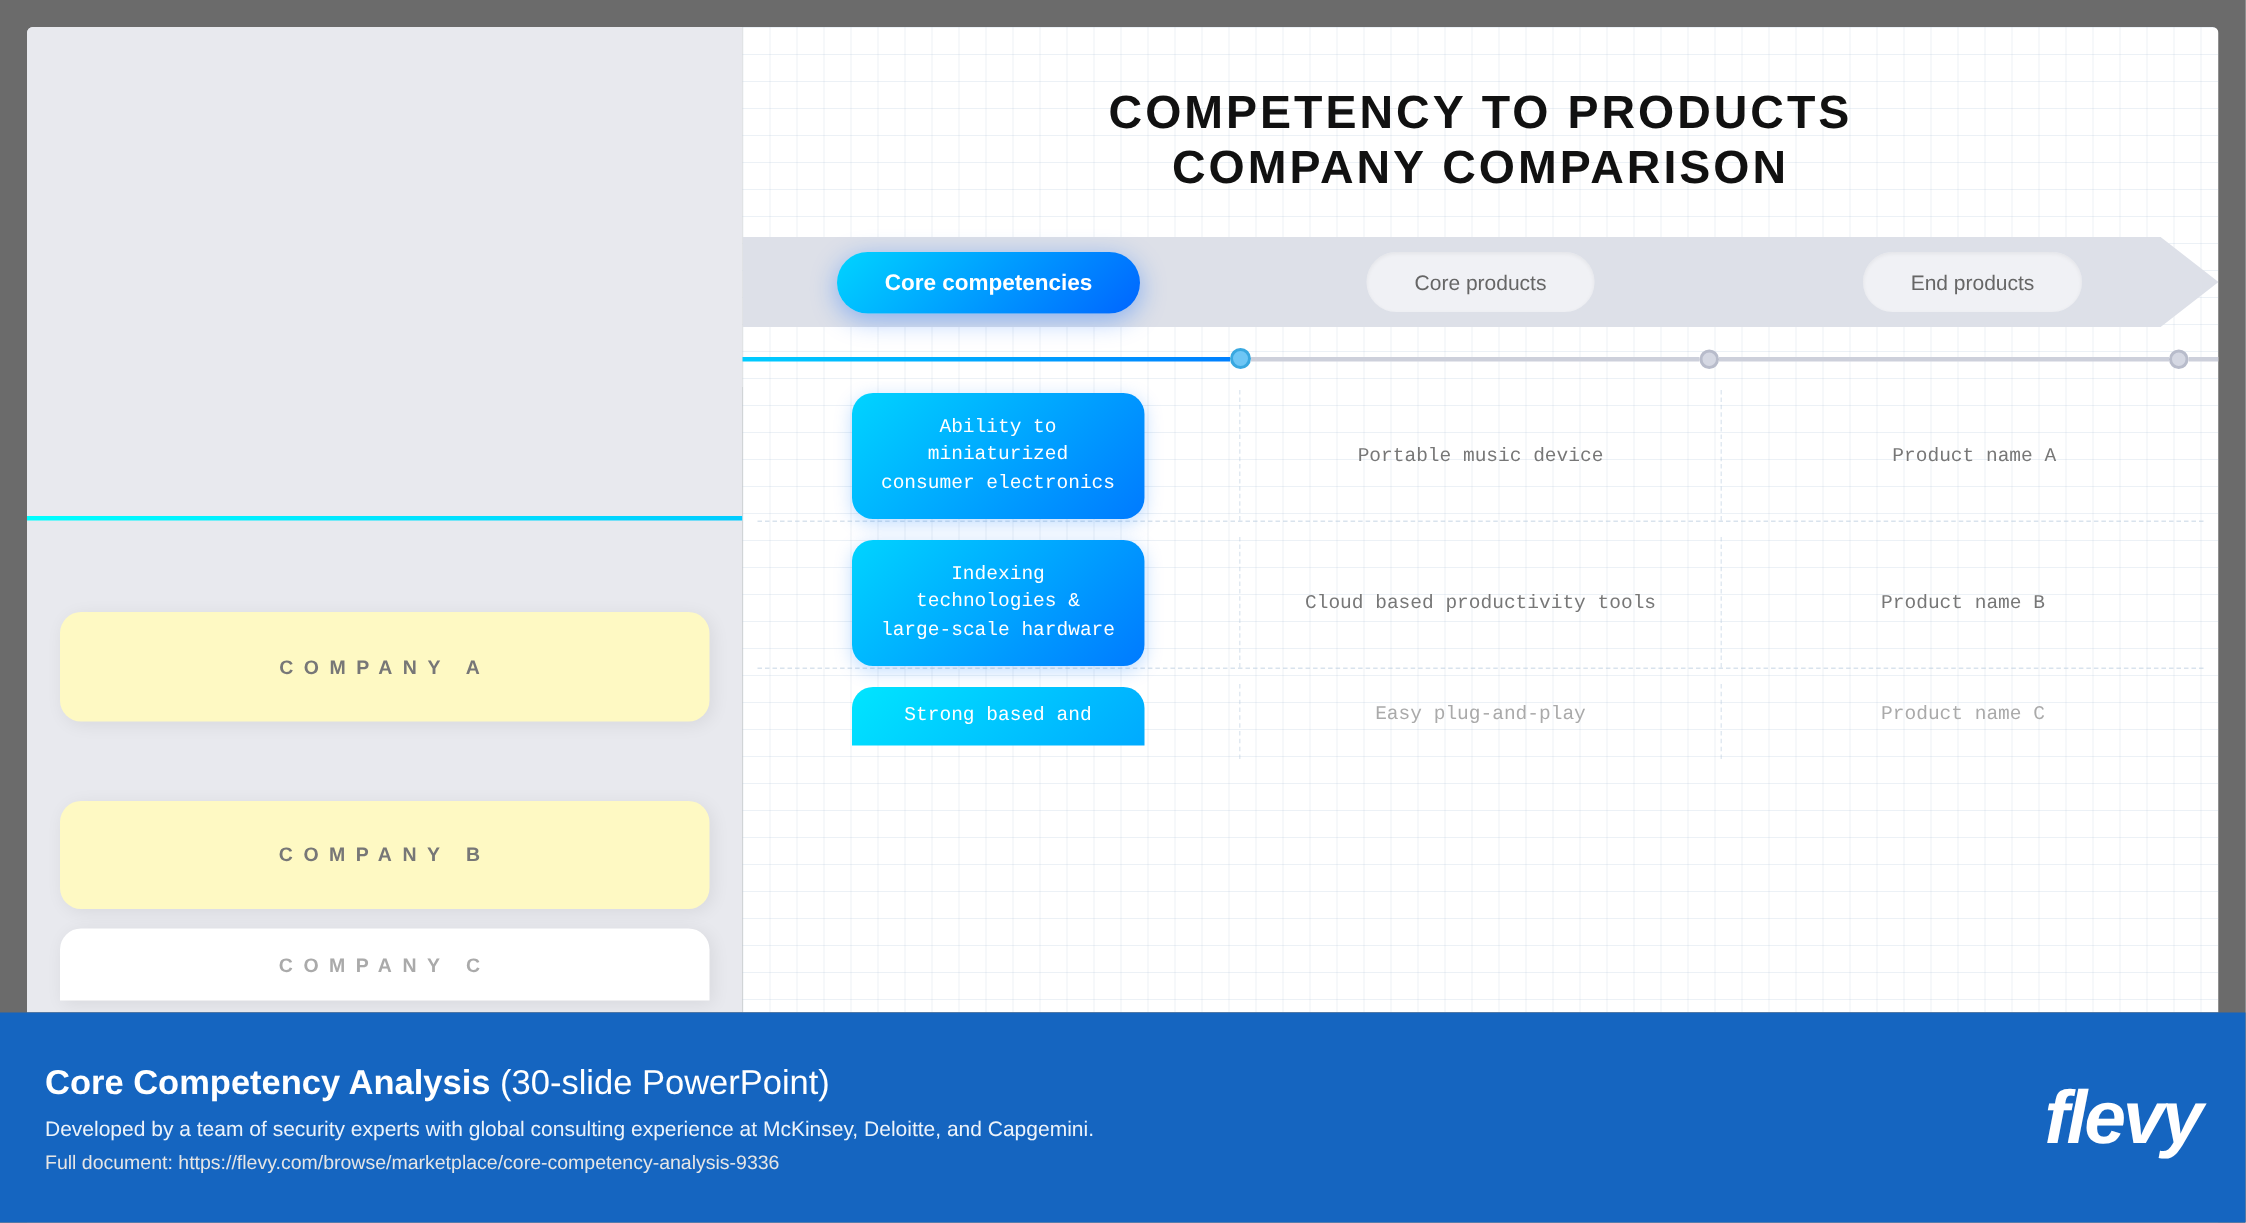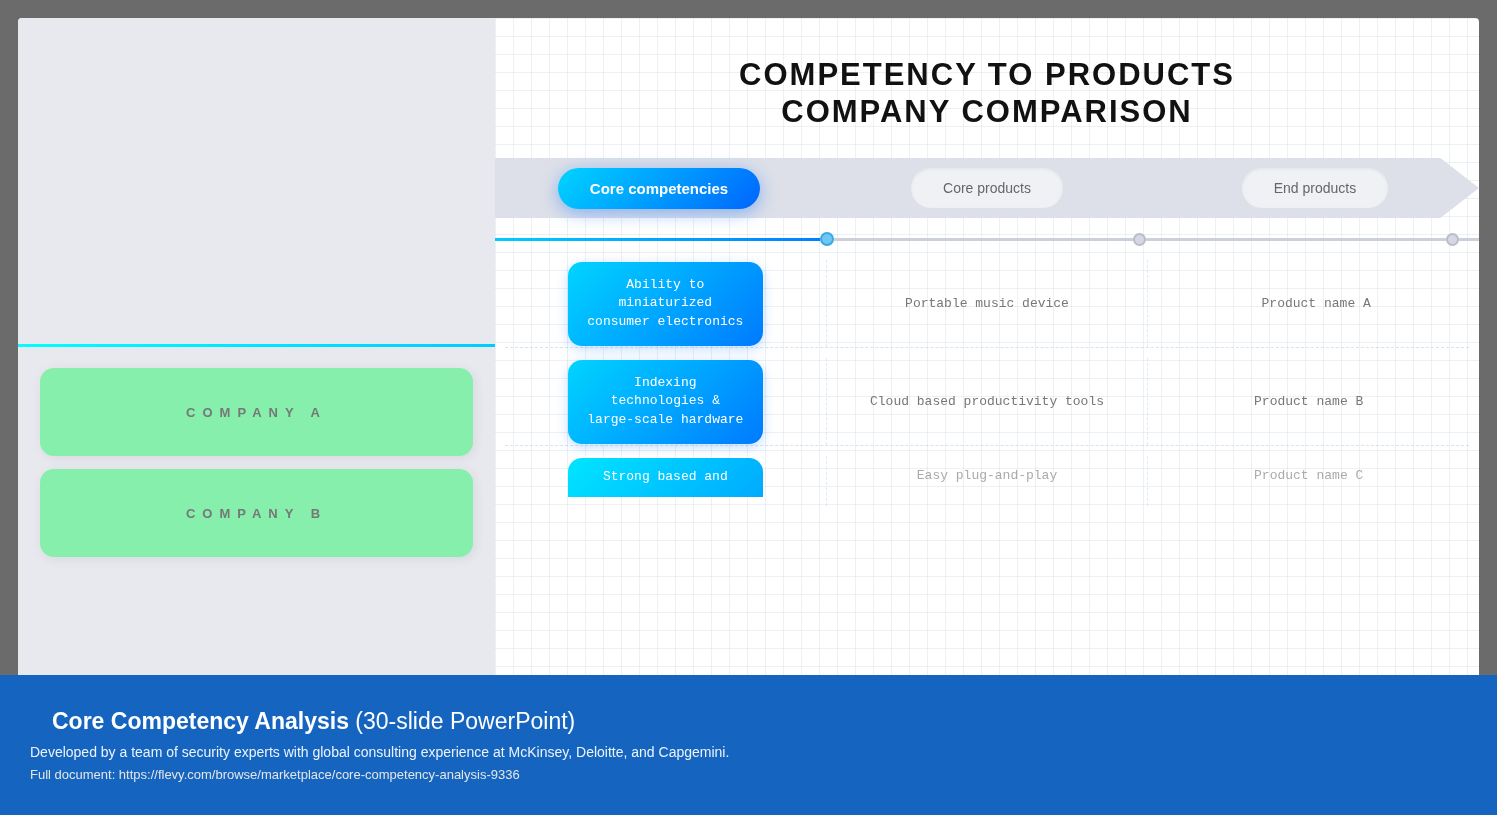--- a/index.html
+++ b/index.html
@@ -121,27 +121,28 @@
       border-radius: 28px;
       padding: 12px 30px;
       color: #666;
       font-size: 14px;
       border: 1px solid #e0e2e8;
       box-shadow: inset 0 1px 3px rgba(0,0,0,0.07);
       white-space: nowrap;
     }
 
     .company-box {
-      background: #86efac;
+      background: #fef9c3;
       border-radius: 14px;
       box-shadow: 2px 2px 12px rgba(0,0,0,0.07);
       display: flex;
       align-items: center;
       justify-content: center;
       height: 88px;
+      margin-top: 40px;
     }
 
     .company-box span {
       letter-spacing: 7px;
       font-size: 13px;
       font-weight: 700;
       color: #777;
     }
 
     .company-box-partial {
@@ -221,20 +222,23 @@
         <div style="height:3px;background:linear-gradient(to right,#00ffff,#00ccff);flex:1;"></div>
       </div>
 
       <div style="flex:1;padding:8px 22px;display:flex;flex-direction:column;gap:13px;overflow:hidden;">
         <div class="company-box">
           <span>COMPANY A</span>
         </div>
         <div class="company-box">
           <span>COMPANY B</span>
         </div>
+        <div class="company-box-partial">
+          <span>COMPANY C</span>
+        </div>
       </div>
     </div>
 
     <div style="flex:1;background:#fff;background-image:linear-gradient(rgba(160,185,210,0.2) 1px,transparent 1px),linear-gradient(90deg,rgba(160,185,210,0.2) 1px,transparent 1px);background-size:18px 18px;display:flex;flex-direction:column;">
 
       <div style="text-align:center;padding:38px 60px 22px;">
         <h1 style="font-size:31px;font-weight:900;color:#111;letter-spacing:2px;line-height:1.2;">
           <span>COMPETENCY TO PRODUCTS</span><br>
           <span>COMPANY COMPARISON</span>
         </h1>
@@ -308,21 +312,22 @@
           </div>
         </div>
 
       </div>
     </div>
 
   </div>
 
   <div style="position:absolute;bottom:0;left:0;right:0;height:140px;background:#1565c0;display:flex;align-items:center;padding:0 30px;">
     <div style="flex:1;">
-      <div style="color:#fff;font-size:23px;font-weight:400;margin-bottom:9px;margin-left:22px;">
+      <div style="color:#fff;font-size:23px;font-weight:400;margin-bottom:9px;">
         <strong style="font-weight:900;">Core Competency Analysis</strong><span> (30-slide PowerPoint)</span>
       </div>
       <div style="color:rgba(255,255,255,0.92);font-size:14px;margin-bottom:7px;">Developed by a team of security experts with global consulting experience at McKinsey, Deloitte, and Capgemini.</div>
       <div style="color:#e5e5e5;font-size:13px;">Full document: https://flevy.com/browse/marketplace/core-competency-analysis-9336</div>
     </div>
+    <div style="font-size:50px;font-weight:900;font-style:italic;color:#fff;letter-spacing:-2px;">flevy</div>
   </div>
 
 </div>
 
 </body></html>

